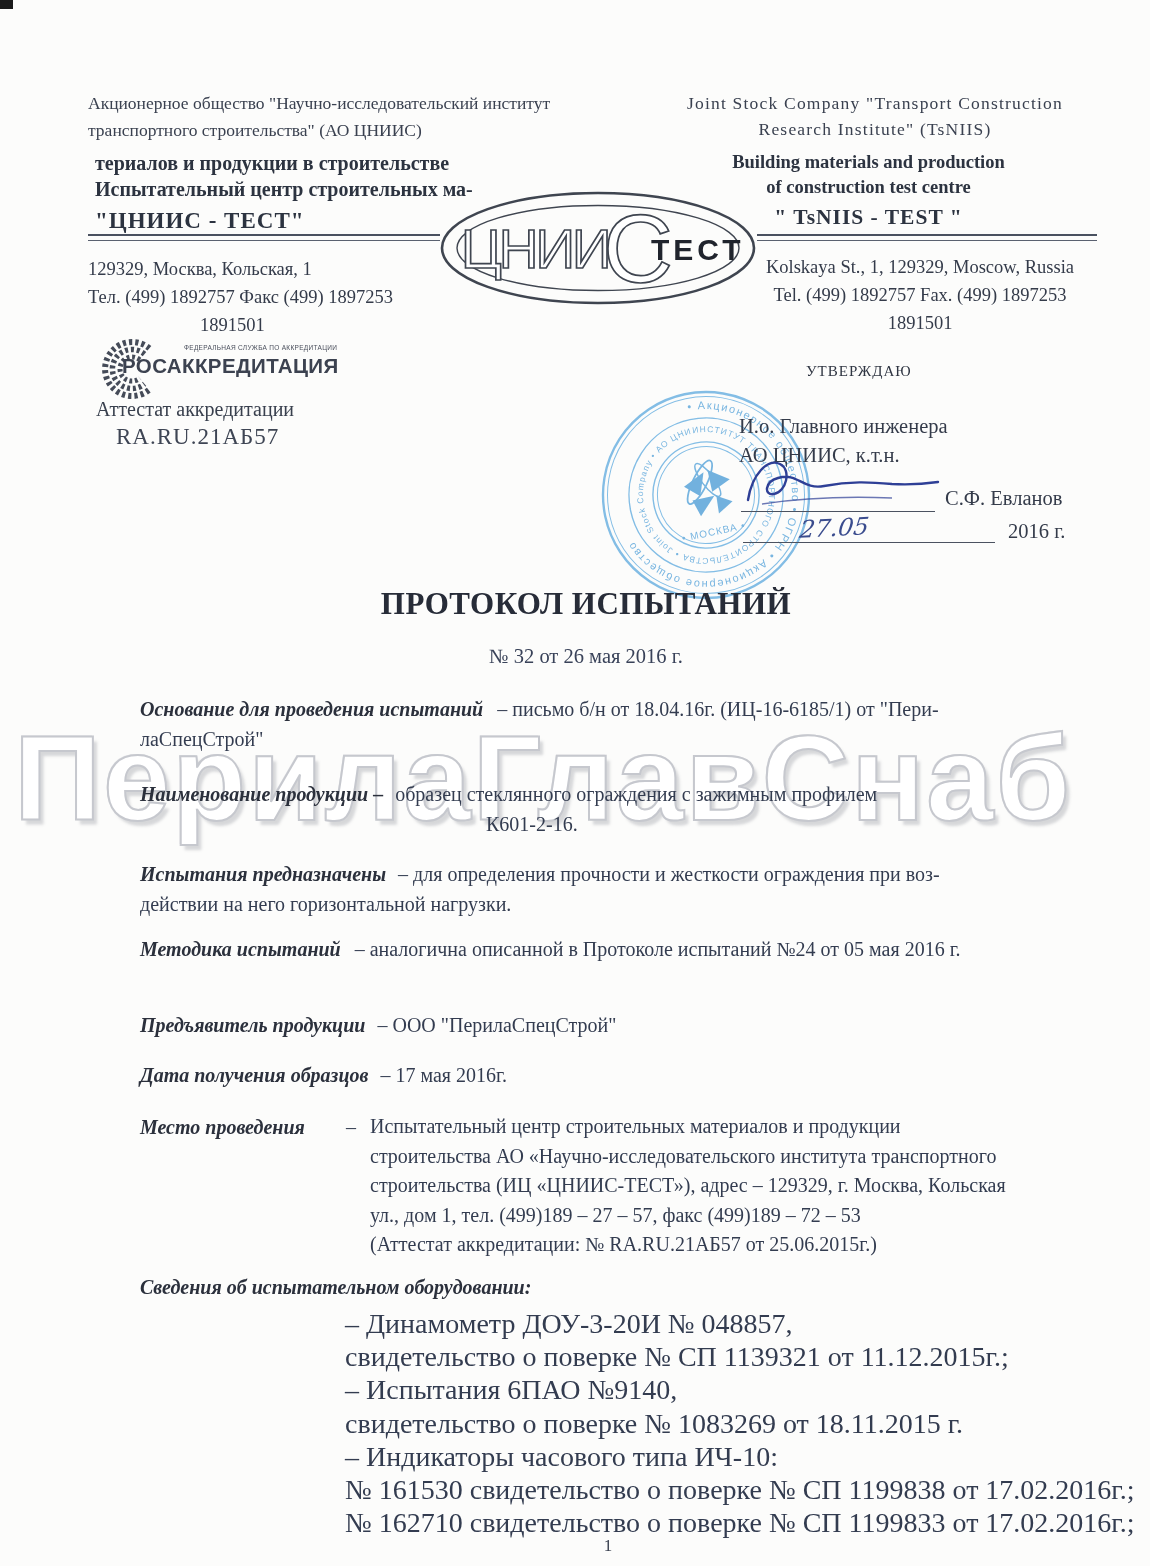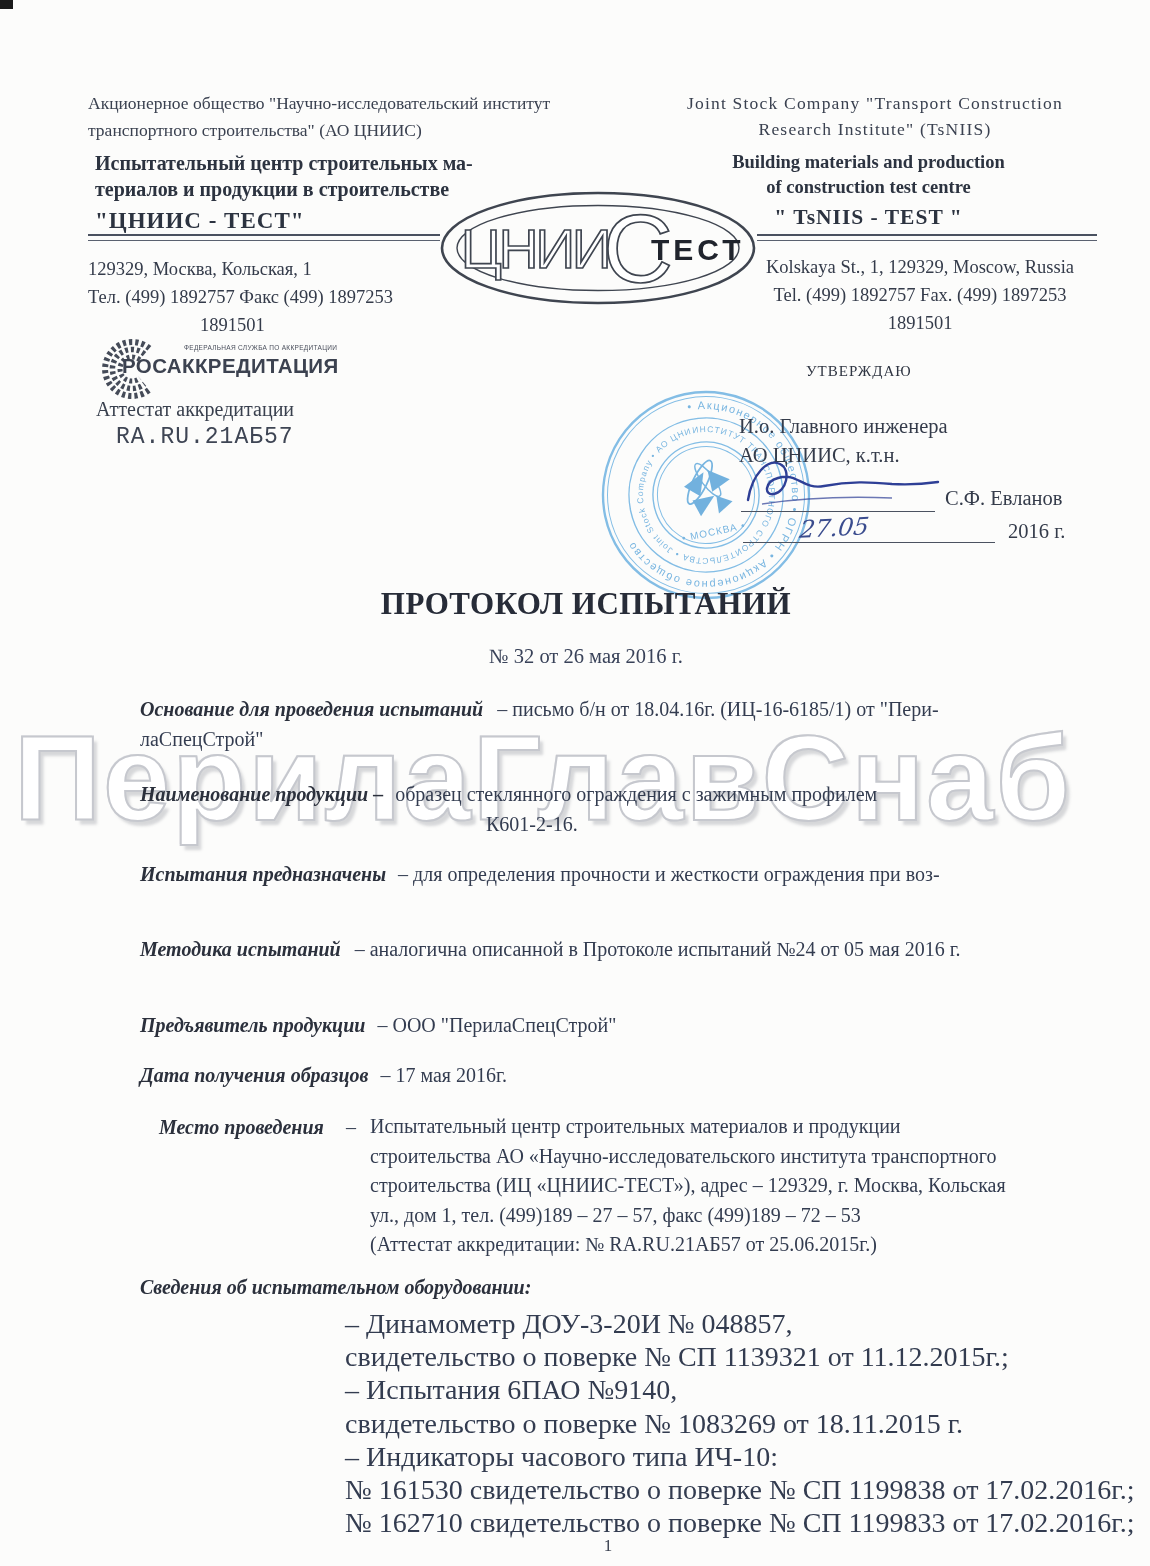--- a/index.html
+++ b/index.html
@@ -39,21 +39,21 @@
   
   .logo-svg{left:437px;top:190px;}
 
   
   .ros-small{left:184px;top:344px;font-family:"Liberation Sans",sans-serif;font-size:6.5px;
     letter-spacing:.3px;color:#4a4f5c;}
   .ros-name{left:122px;top:354px;font-family:"Liberation Sans",sans-serif;font-weight:bold;
     font-size:20.5px;letter-spacing:.4px;color:#3c4250;}
   .mosaic-svg{left:100px;top:332px;}
   .attestat{left:96px;top:398px;font-size:20px;color:#39404e;}
-  .attnum{left:116px;top:424px;font-family:Liberation Mono, monospace;font-size:23px;
+  .attnum{left:116px;top:424px;font-family:Liberation Serif, serif;font-size:23px;
     letter-spacing:1px;color:#3e4554;}
 
   
   .approve{left:806px;top:363px;font-size:15px;letter-spacing:1px;color:#2f3542;}
   .stamp-svg{left:597px;top:386px;opacity:.85;transform:rotate(-12deg);}
   .pos1{left:739px;top:415px;font-size:20.5px;}
   .pos2{left:739px;top:444px;font-size:20.5px;}
   .sig-svg{left:742px;top:452px;}
   .sigline1{left:741px;top:511px;width:194px;border-bottom:1.6px solid #4b5260;}
   .sigline2{left:743px;top:542px;width:252px;border-bottom:1.6px solid #4b5260;}
@@ -69,21 +69,21 @@
 
   
   .para{position:absolute;left:140px;width:960px;font-size:20px;line-height:30px;color:#333c50;z-index:2;}
   .ln{white-space:nowrap;}
   .lbl{font-weight:bold;font-style:italic;color:#2b303c;}
   .rest{margin-left:12px;}
   .g14{margin-left:14px;}
   .ind338{margin-left:346px;}
   .loc-lines{margin-left:230px;line-height:29.5px;}
   .loc-dash{position:absolute;left:206px;top:0;}
-  .loc-lbl{position:absolute;left:0;top:0;margin-left:19px;}
+  .loc-lbl{position:absolute;left:0;top:0;}
   .equip{position:absolute;left:345px;top:1307px;font-size:28px;line-height:33.2px;
     color:#333c50;white-space:nowrap;z-index:2;}
   .eq-ind{margin-left:0;}
   .pagenum{left:0;top:1536px;width:1216px;text-align:center;font-size:17px;color:#3a4150;}
 
   .z2{z-index:2;}
 </style>
 </head>
 <body>
 
@@ -91,22 +91,22 @@
 
   <div class="abs corner-mark"></div>
 
   <div class="abs org-left z2">
     <div class="nw">Акционерное общество "Научно-исследовательский институт</div>
     <div class="nw">транспортного строительства" (АО ЦНИИС)</div>
   </div>
 
   <div class="abs watermark">ПерилаГлавСнаб</div>
   <div class="abs centre-left z2">
+    <div class="nw">териалов и продукции в строительстве</div>
     <div class="nw">Испытательный центр строительных ма-</div>
-    <div class="nw">териалов и продукции в строительстве</div>
     <div class="nw big">"ЦНИИС - ТЕСТ"</div>
   </div>
   <div class="abs rule rule-left"></div>
   <div class="abs addr-left z2">
     <div class="nw">129329, Москва, Кольская, 1</div>
     <div class="nw">Тел. (499) 1892757   Факс (499) 1897253</div>
     <div class="nw ph3">1891501</div>
   </div>
 
   <div class="abs org-right z2">
@@ -192,20 +192,21 @@
     <div class="ln">лаСпецСтрой"</div>
   </div>
 
   <div class="para" style="top:779px">
     <div class="ln"><span class="lbl">Наименование продукции –</span><span class="rest">образец стеклянного ограждения с зажимным профилем</span></div>
     <div class="ln ind338">К601-2-16.</div>
   </div>
 
   <div class="para" style="top:859px">
     <div class="ln"><span class="lbl">Испытания предназначены</span><span class="rest">– для определения прочности и жесткости ограждения при воз-</span></div>
+    <div class="ln">действии на него горизонтальной нагрузки.</div>
   </div>
 
   <div class="para" style="top:934px">
     <div class="ln"><span class="lbl">Методика испытаний</span><span class="rest g14">– аналогична описанной в Протоколе испытаний №24 от 05 мая 2016 г.</span></div>
   </div>
 
   <div class="para" style="top:1010px">
     <div class="ln"><span class="lbl">Предъявитель продукции</span><span class="rest">– ООО "ПерилаСпецСтрой"</span></div>
   </div>
 

